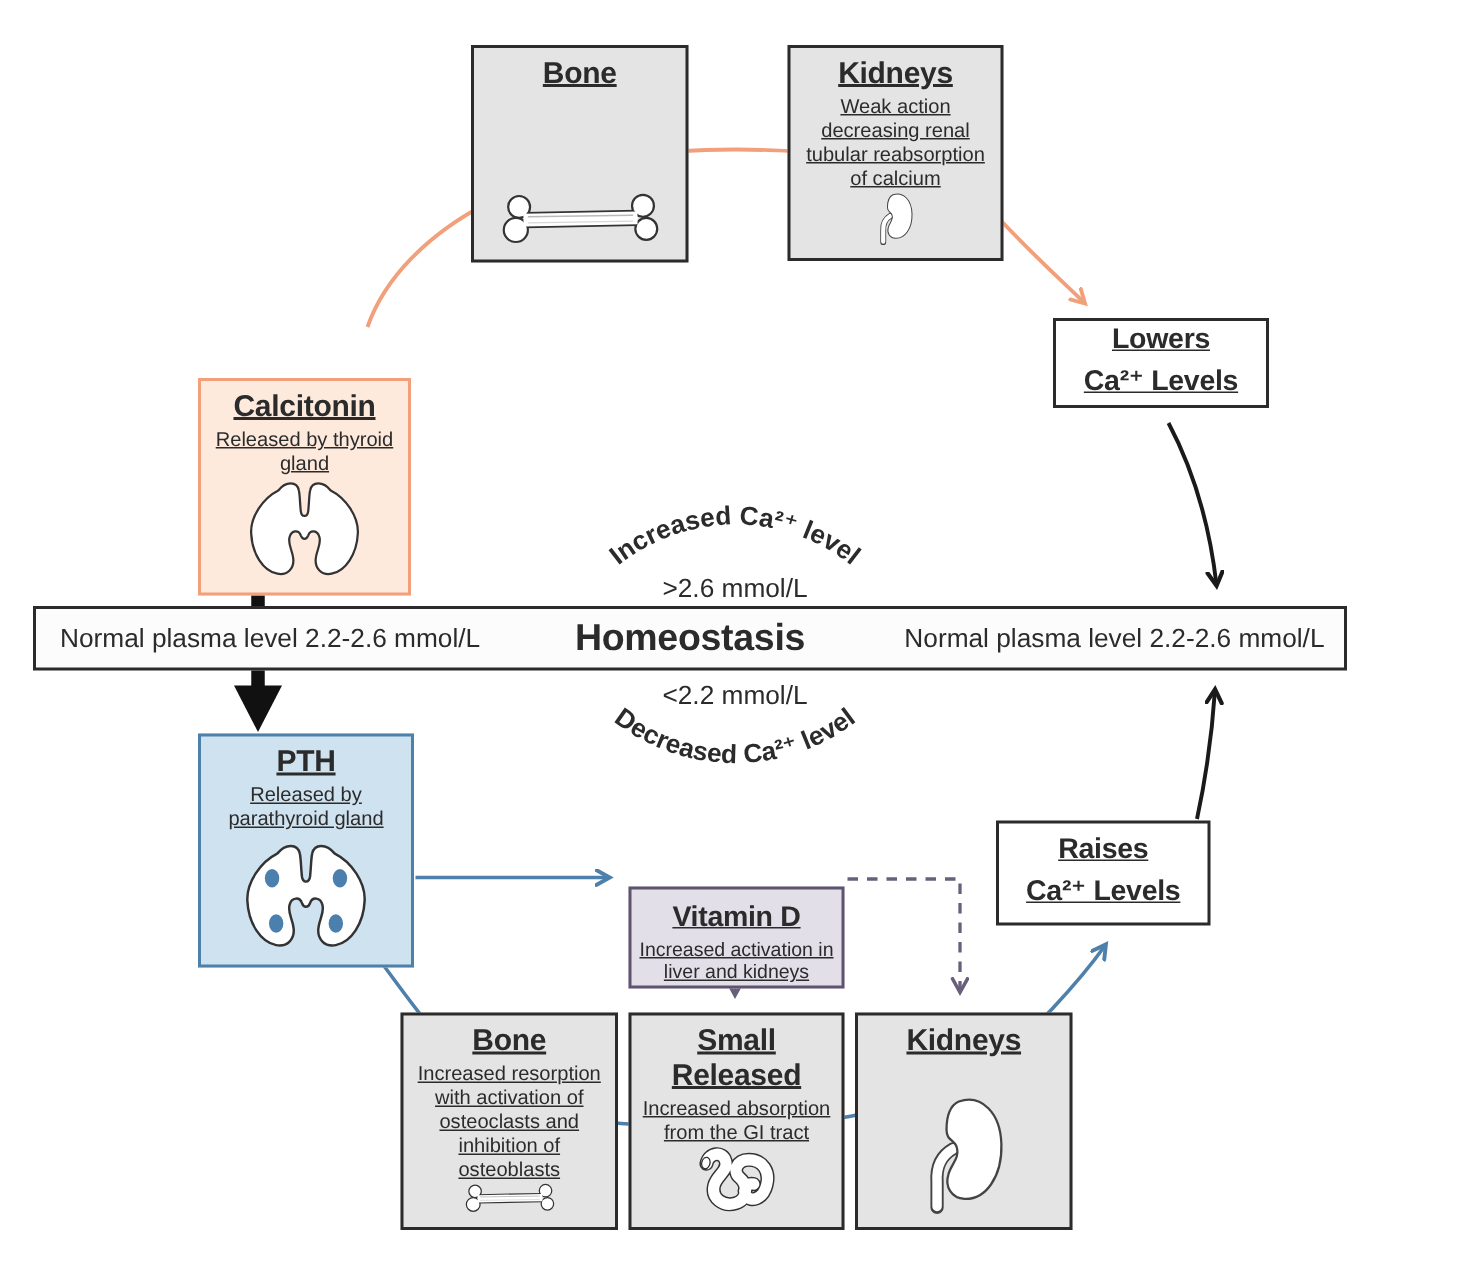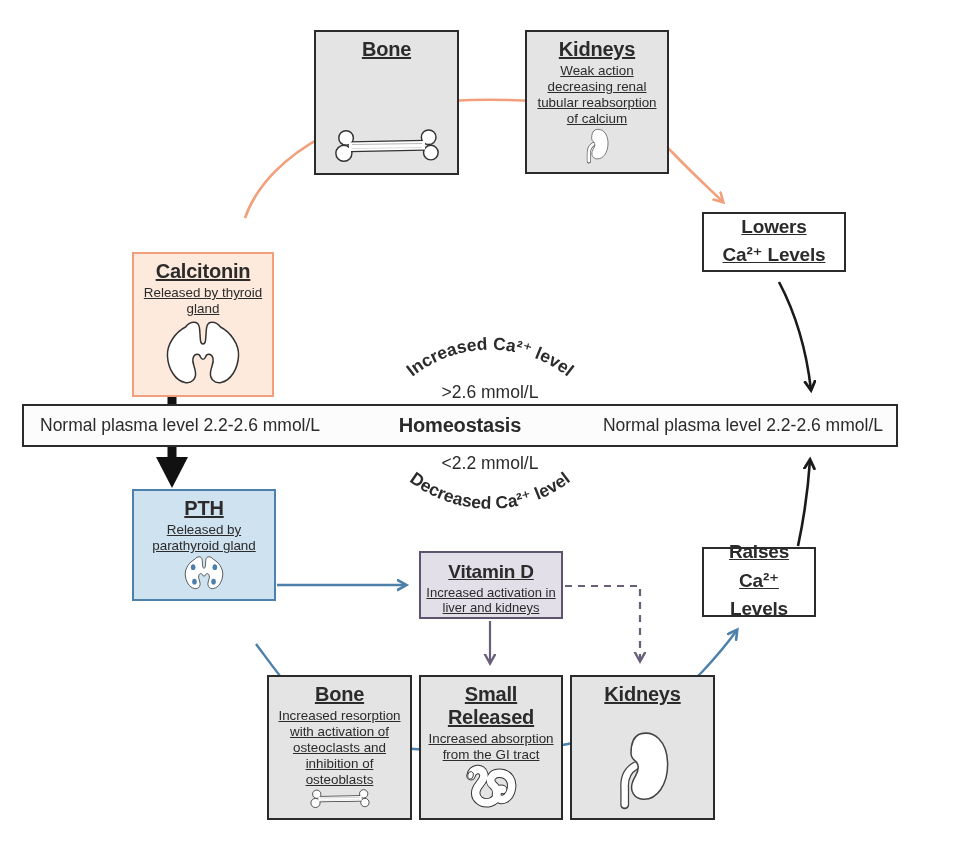--- a/index.html
+++ b/index.html
@@ -11,35 +11,35 @@
   .box{
     position:absolute;z-index:2;box-sizing:border-box;
     display:flex;flex-direction:column;align-items:center;text-align:center;
     background:#e4e4e4;border:2px solid #2b2b2b;padding:6px 4px 8px 4px;text-decoration:underline;
   }
   .box-title{font-weight:bold;font-size:20px;line-height:1.15;letter-spacing:-0.2px;}
   .box-body{font-size:13.4px;line-height:1.2;margin-top:2px;}
   .box .icon{margin-top:auto;}
   .peach{background:#fdeadd;border:2px solid #f2a07b;margin-top:35px;}
   .blue{background:#cfe2f0;border:2px solid #4d80aa;}
-  .lavender{background:#e2dfe9;border:2px solid #5f5470;padding-top:8px;}
+  .lavender{background:#e2dfe9;border:2px solid #5f5470;padding-top:8px;margin-top:40px;}
   .lavender .box-body{font-size:13px;}
   .outcome{
     background:#ffffff;border:2px solid #2b2b2b;justify-content:center;
     font-weight:bold;font-size:19px;line-height:1.5;letter-spacing:-0.2px;
   }
   .bar{
     position:absolute;z-index:2;box-sizing:border-box;left:22px;top:404px;width:876px;height:43px;
     background:#fcfcfc;border:2px solid #2b2b2b;display:flex;align-items:center;
   }
   .bar-left{position:absolute;left:16px;font-size:17.5px;}
   .bar-right{position:absolute;right:13px;font-size:17.5px;}
   .bar-center{
     position:absolute;left:50%;transform:translateX(-50%);
-    font-weight:bold;font-size:20px;letter-spacing:-0.2px;
+    font-weight:bold;font-size:25px;letter-spacing:-0.2px;
   }
   .arc-label{font-weight:bold;font-size:17.5px;fill:#2b2b2b;}
   .level-label{font-size:17.5px;fill:#2b2b2b;}
 </style>
 </head>
 <body>
 
 <div id="canvas">
 
   <svg id="underlay" width="980" height="853" viewBox="0 0 980 853">
@@ -126,38 +126,38 @@
       <path d="M42,16 C50,6 62,6 64,16 C65,20 65,28 66,38 C67,45 73,45 74,38 C75,28 75,20 76,16 C78,6 90,6 98,16 C114,24 128,44 127,62 C126,84 114,102 99,105 C88,107 81,99 82,89 C83,79 88,74 86,66 C84,58 76,58 74,64 C72,69 68,69 66,64 C64,58 56,58 54,66 C52,74 57,79 58,89 C59,99 52,107 41,105 C26,102 14,84 13,62 C12,44 26,24 42,16 Z" fill="#fff" stroke="#333" stroke-width="2.4"></path>
     </svg>
   </div>
 
   <div class="bar">
     <span class="bar-left">Normal plasma level 2.2-2.6 mmol/L</span>
     <span class="bar-center">Homeostasis</span>
     <span class="bar-right">Normal plasma level 2.2-2.6 mmol/L</span>
   </div>
 
-  <div class="box blue" style="left:132px;top:489px;width:144px;height:112px;">
+  <div class="box blue" style="left:132px;top:489px;width:144px;height:156px;">
     <div class="box-title">PTH</div>
     <div class="box-body">Released by parathyroid gland</div>
     <svg class="icon" width="96" height="77" viewBox="0 0 140 112">
       <path d="M42,16 C50,6 62,6 64,16 C65,20 65,28 66,38 C67,45 73,45 74,38 C75,28 75,20 76,16 C78,6 90,6 98,16 C114,24 128,44 127,62 C126,84 114,102 99,105 C88,107 81,99 82,89 C83,79 88,74 86,66 C84,58 76,58 74,64 C72,69 68,69 66,64 C64,58 56,58 54,66 C52,74 57,79 58,89 C59,99 52,107 41,105 C26,102 14,84 13,62 C12,44 26,24 42,16 Z" fill="#fff" stroke="#333" stroke-width="2.4"></path>
       <ellipse cx="37" cy="40" rx="7" ry="9" fill="#4b7fae"></ellipse>
       <ellipse cx="103" cy="40" rx="7" ry="9" fill="#4b7fae"></ellipse>
       <ellipse cx="41" cy="84" rx="7" ry="9" fill="#4b7fae"></ellipse>
       <ellipse cx="99" cy="84" rx="7" ry="9" fill="#4b7fae"></ellipse>
     </svg>
   </div>
 
   <div class="box lavender" style="left:419px;top:551px;width:144px;height:68px;">
     <div class="box-title" style="font-size:19px;">Vitamin D</div>
     <div class="box-body">Increased activation in liver and kidneys</div>
   </div>
 
-  <div class="box outcome" style="left:702px;top:547px;width:114px;height:70px;">
+  <div class="box outcome" style="left:664px;top:547px;width:143px;height:70px;">
     <div><span>Raises</span></div>
     <div><span>Ca²⁺ Levels</span></div>
   </div>
 
   <div class="box" style="left:267px;top:675px;width:145px;height:145px;">
     <div class="box-title">Bone</div>
     <div class="box-body">Increased resorption with activation of osteoclasts and inhibition of osteoblasts</div>
     <svg class="icon" width="122" height="34" viewBox="0 0 160 52">
       <line x1="30" y1="27" x2="131" y2="25" stroke="#333" stroke-width="15"></line>
       <circle cx="24" cy="15" r="10" fill="#fff" stroke="#333" stroke-width="2"></circle>

